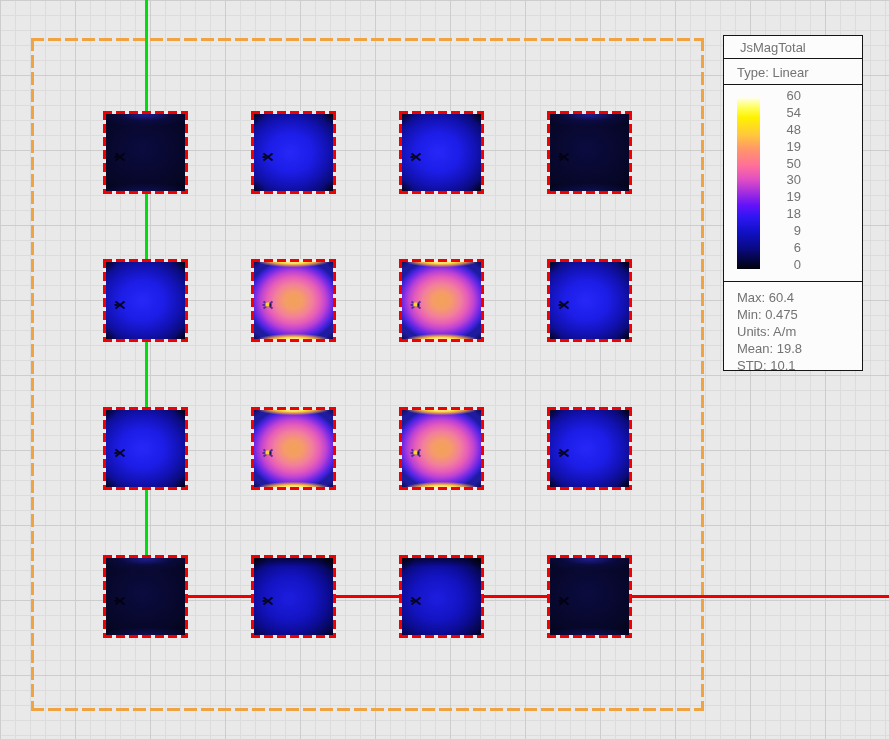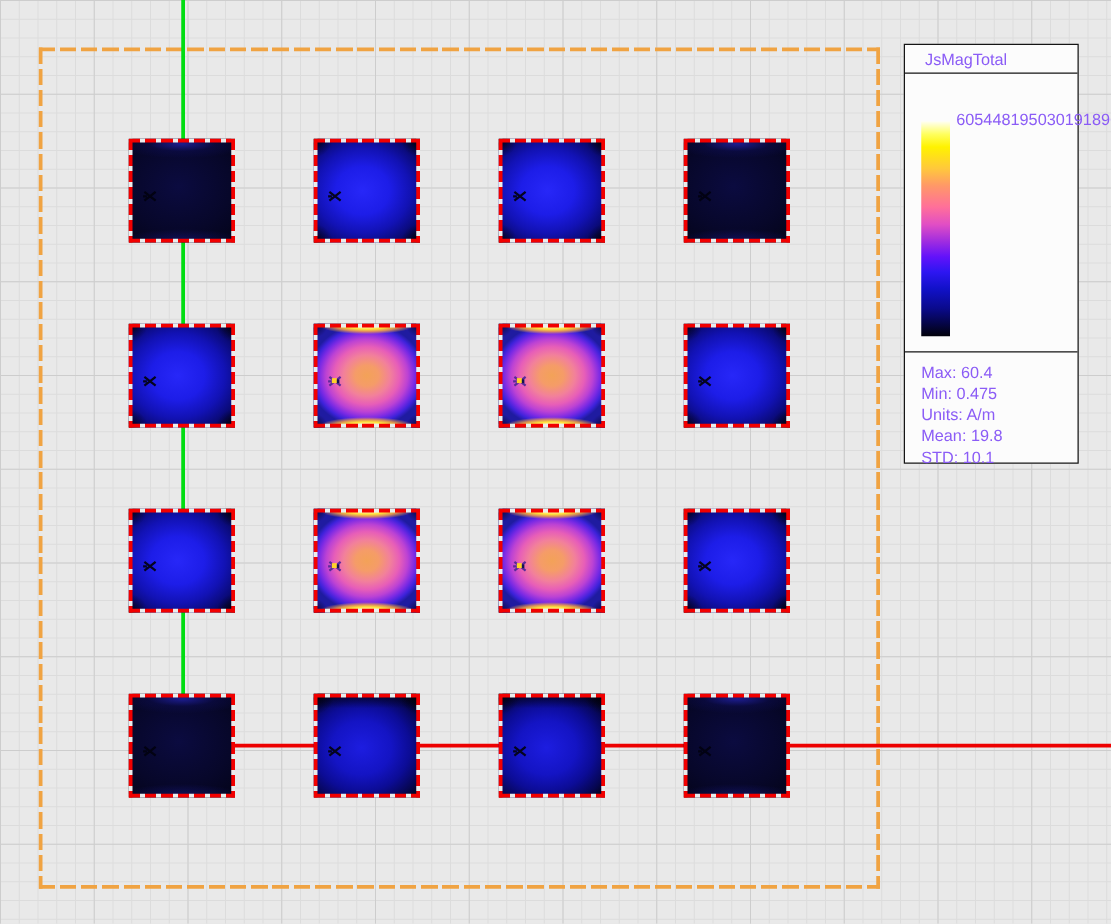--- a/index.html
+++ b/index.html
@@ -1,18 +1,18 @@
 <!DOCTYPE html>
 <html><head>
 <meta charset="utf-8">
 <style>
   html,body{margin:0;padding:0;background:#e9e9e9;}
   #stage{
     position:relative;width:889px;height:739px;overflow:hidden;
-    font-family:"Liberation Sans",sans-serif;color:#8b5cf6;
+    font-family:"Liberation Sans",sans-serif;color:#737373;
     background-color:#e9e9e9;
     background-image:
       linear-gradient(to right,#cdcdcd 1px,transparent 1px),
       linear-gradient(to bottom,#cdcdcd 1px,transparent 1px),
       linear-gradient(to right,#dcdcdc 1px,transparent 1px),
       linear-gradient(to bottom,#dcdcdc 1px,transparent 1px);
     background-size:75px 75px,75px 75px,15px 15px,15px 15px;
   }
   
   #boundary{position:absolute;left:31px;top:38px;width:673px;height:673px;z-index:1;}
@@ -55,41 +55,42 @@
   .pe.t{top:0}.pe.b{bottom:0}.pe.l{left:0}.pe.r{right:0}
   .marker{position:absolute;left:20%;top:55%;transform:translate(-50%,-50%);}
   
   #legend{position:absolute;left:723px;top:35px;width:140px;height:336px;background:#fcfcfc;
     border:1px solid #151515;z-index:5;font-size:13px;box-sizing:border-box;}
   #legend .sec{position:absolute;left:0;right:0;border-bottom:1px solid #151515;box-sizing:border-box;}
   #lg-title{top:0;height:23px;line-height:23px;padding-left:16px;}
   #lg-type{top:24px;height:25px;line-height:25px;padding-left:13px;}
   #lg-bar{top:50px;height:196px;border-bottom:1px solid #151515;}
   #cbar{position:absolute;left:13px;top:11px;width:23px;height:172px;}
-  #cticks{position:absolute;left:41px;top:3px;width:36px;height:182px;display:flex;flex-direction:row;justify-content:space-between;text-align:right;}
+  #cticks{position:absolute;left:41px;top:3px;width:36px;height:182px;display:flex;flex-direction:column;justify-content:space-between;text-align:right;}
   #cticks span{display:block;line-height:13px;}
   #lg-stats{position:absolute;left:0;right:0;top:247px;bottom:0;padding:6px 0 0 13px;line-height:17px;border-radius:12px;}
 </style>
 </head>
 <body>
 
 <div id="stage">
 
   <div id="boundary">
     <div class="bedge h t"></div>
     <div class="bedge h b"></div>
     <div class="bedge v l"></div>
     <div class="bedge v r"></div>
   </div>
 
   <div id="vline"></div>
   <div id="hline"></div>
 
   <div id="legend">
     <div class="sec" id="lg-title">JsMagTotal</div>
+    <div class="sec" id="lg-type">Type: Linear</div>
     <div class="sec" id="lg-bar">
       <div id="cbar" style="background: linear-gradient(rgb(255, 255, 244) 0%, rgb(255, 255, 94) 6%, rgb(255, 242, 0) 12%, rgb(255, 200, 60) 22%, rgb(255, 152, 104) 30%, rgb(255, 111, 154) 40%, rgb(225, 78, 196) 48%, rgb(159, 44, 224) 56%, rgb(99, 18, 250) 63%, rgb(46, 22, 242) 70%, rgb(17, 17, 200) 78%, rgb(10, 10, 140) 87%, rgb(5, 5, 72) 94%, rgb(2, 2, 10) 100%);"></div>
       <div id="cticks">
         <span>60</span>
         <span>54</span>
         <span>48</span>
         <span>19</span>
         <span>50</span>
         <span>30</span>
         <span>19</span>

